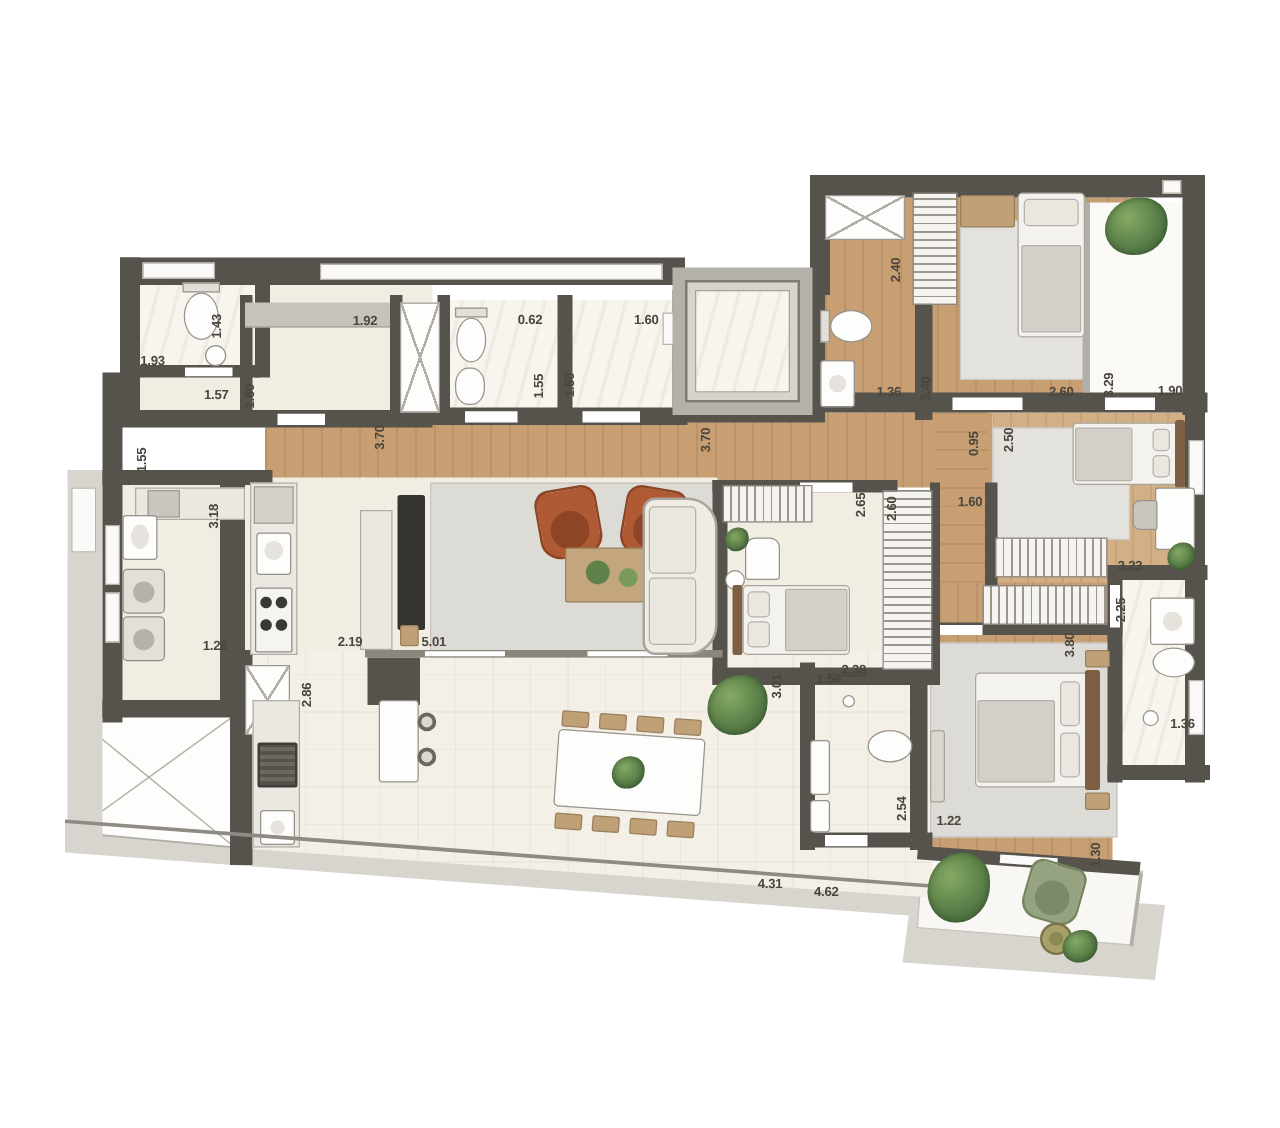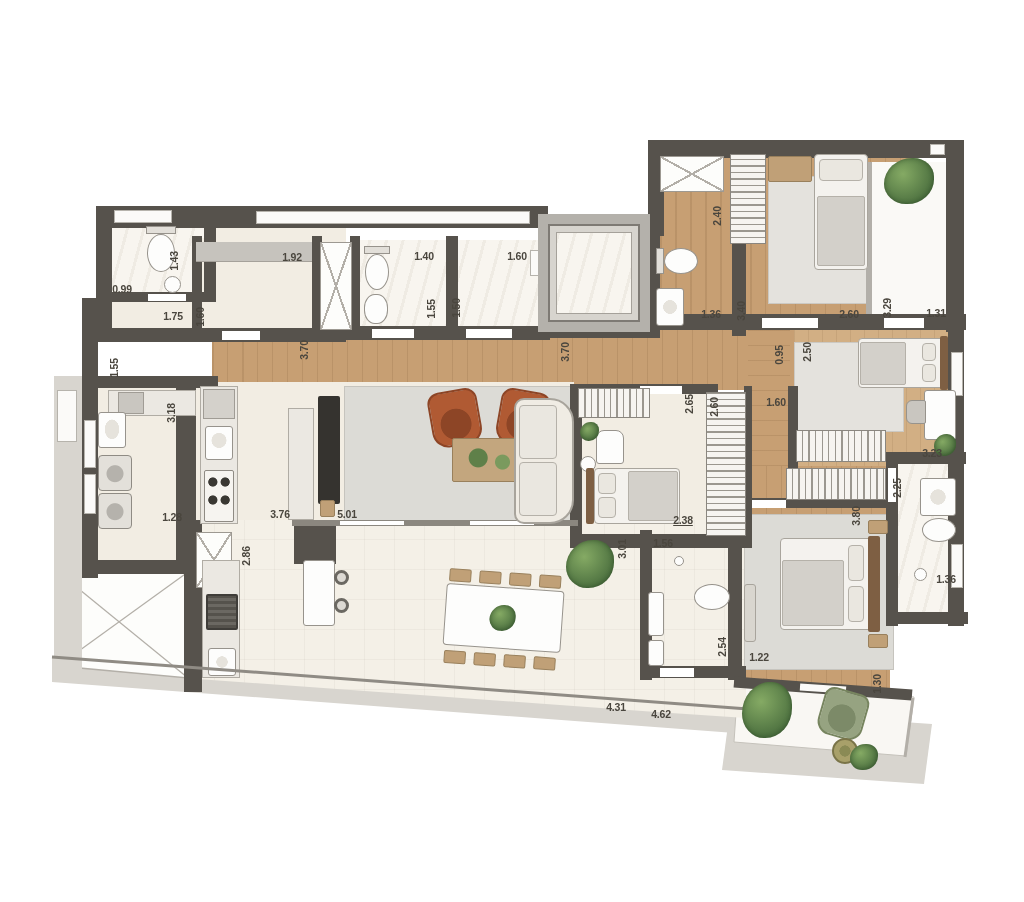--- a/index.html
+++ b/index.html
@@ -265,52 +265,52 @@
     <line x1="800" y1="687" x2="846" y2="690" stroke="#fbfaf8" stroke-width="7"></line>
     <line x1="913" y1="698" x2="905" y2="757" stroke="#b3afa8" stroke-width="3"></line>
   </svg>
 
   <div class="plant a" style="left:742px;top:682px;width:50px;height:56px"></div>
   <div class="a" style="left:820px;top:690px;width:46px;height:48px;transform:rotate(16deg);border-radius:10px 10px 14px 14px;background:radial-gradient(circle at 50% 60%,#7c8a68 40%,#96a381 42%);border:2px solid #77855f"></div>
   <div class="a oval" style="left:832px;top:738px;width:26px;height:26px;background:radial-gradient(circle at 50% 50%,#8a8a55 35%,#a8a06a 37%);border:2px solid #7a7448"></div>
   <div class="plant a" style="left:850px;top:744px;width:28px;height:26px"></div>
 
   <div id="labels-layer" class="a" style="left:0;top:0;width:1024px;height:902px">
-      <span class="dim" style="left: 122px; top: 289px;">0.99</span>
+      <span class="dim" style="left: 122px; top: 289px;">1.93</span>
       <span class="dim v" style="left: 174px; top: 261px;">1.43</span>
-      <span class="dim" style="left: 173px; top: 316px;">1.75</span>
+      <span class="dim" style="left: 173px; top: 316px;">1.57</span>
       <span class="dim v" style="left: 200px; top: 317px;">1.60</span>
       <span class="dim" style="left: 292px; top: 257px;">1.92</span>
       <span class="dim v" style="left: 114px; top: 368px;">1.55</span>
       <span class="dim v" style="left: 304px; top: 350px;">3.70</span>
-      <span class="dim" style="left: 424px; top: 256px;">1.40</span>
+      <span class="dim" style="left: 424px; top: 256px;">0.62</span>
       <span class="dim v" style="left: 431px; top: 309px;">1.55</span>
       <span class="dim v" style="left: 456px; top: 308px;">1.50</span>
       <span class="dim" style="left: 517px; top: 256px;">1.60</span>
       <span class="dim v" style="left: 565px; top: 352px;">3.70</span>
       <span class="dim v" style="left: 717px; top: 216px;">2.40</span>
       <span class="dim" style="left: 711px; top: 314px;">1.36</span>
       <span class="dim v" style="left: 741px; top: 311px;">3.40</span>
       <span class="dim" style="left: 849px; top: 314px;">2.60</span>
       <span class="dim v" style="left: 887px; top: 308px;">3.29</span>
-      <span class="dim" style="left: 936px; top: 313px;">1.31</span>
+      <span class="dim" style="left: 936px; top: 313px;">1.90</span>
       <span class="dim v" style="left: 171px; top: 413px;">3.18</span>
       <span class="dim" style="left: 172px; top: 517px;">1.28</span>
-      <span class="dim" style="left: 280px; top: 514px;">3.76</span>
+      <span class="dim" style="left: 280px; top: 514px;">2.19</span>
       <span class="dim" style="left: 347px; top: 514px;">5.01</span>
       <span class="dim v" style="left: 246px; top: 556px;">2.86</span>
       <span class="dim v" style="left: 689px; top: 404px;">2.65</span>
       <span class="dim v" style="left: 714px; top: 407px;">2.60</span>
       <span class="dim v" style="left: 779px; top: 355px;">0.95</span>
       <span class="dim v" style="left: 807px; top: 352px;">2.50</span>
       <span class="dim" style="left: 776px; top: 402px;">1.60</span>
-      <span class="dim" style="left: 683px; top: 520px; text-decoration: underline;">2.38</span>
+      <span class="dim" style="left: 683px; top: 536px; text-decoration: underline;">2.38</span>
       <span class="dim" style="left: 663px; top: 543px;">1.56</span>
       <span class="dim v" style="left: 622px; top: 549px;">3.01</span>
-      <span class="dim" style="left: 932px; top: 453px;">3.23</span>
+      <span class="dim" style="left: 904px; top: 453px;">3.23</span>
       <span class="dim v" style="left: 897px; top: 488px;">2.25</span>
       <span class="dim" style="left: 946px; top: 579px;">1.36</span>
       <span class="dim v" style="left: 722px; top: 647px;">2.54</span>
       <span class="dim" style="left: 759px; top: 657px;">1.22</span>
       <span class="dim" style="left: 616px; top: 707px;">4.31</span>
       <span class="dim" style="left: 661px; top: 714px;">4.62</span>
       <span class="dim v" style="left: 856px; top: 516px;">3.80</span>
       <span class="dim v" style="left: 877px; top: 684px;">1.30</span>
     </div>
 </div>

